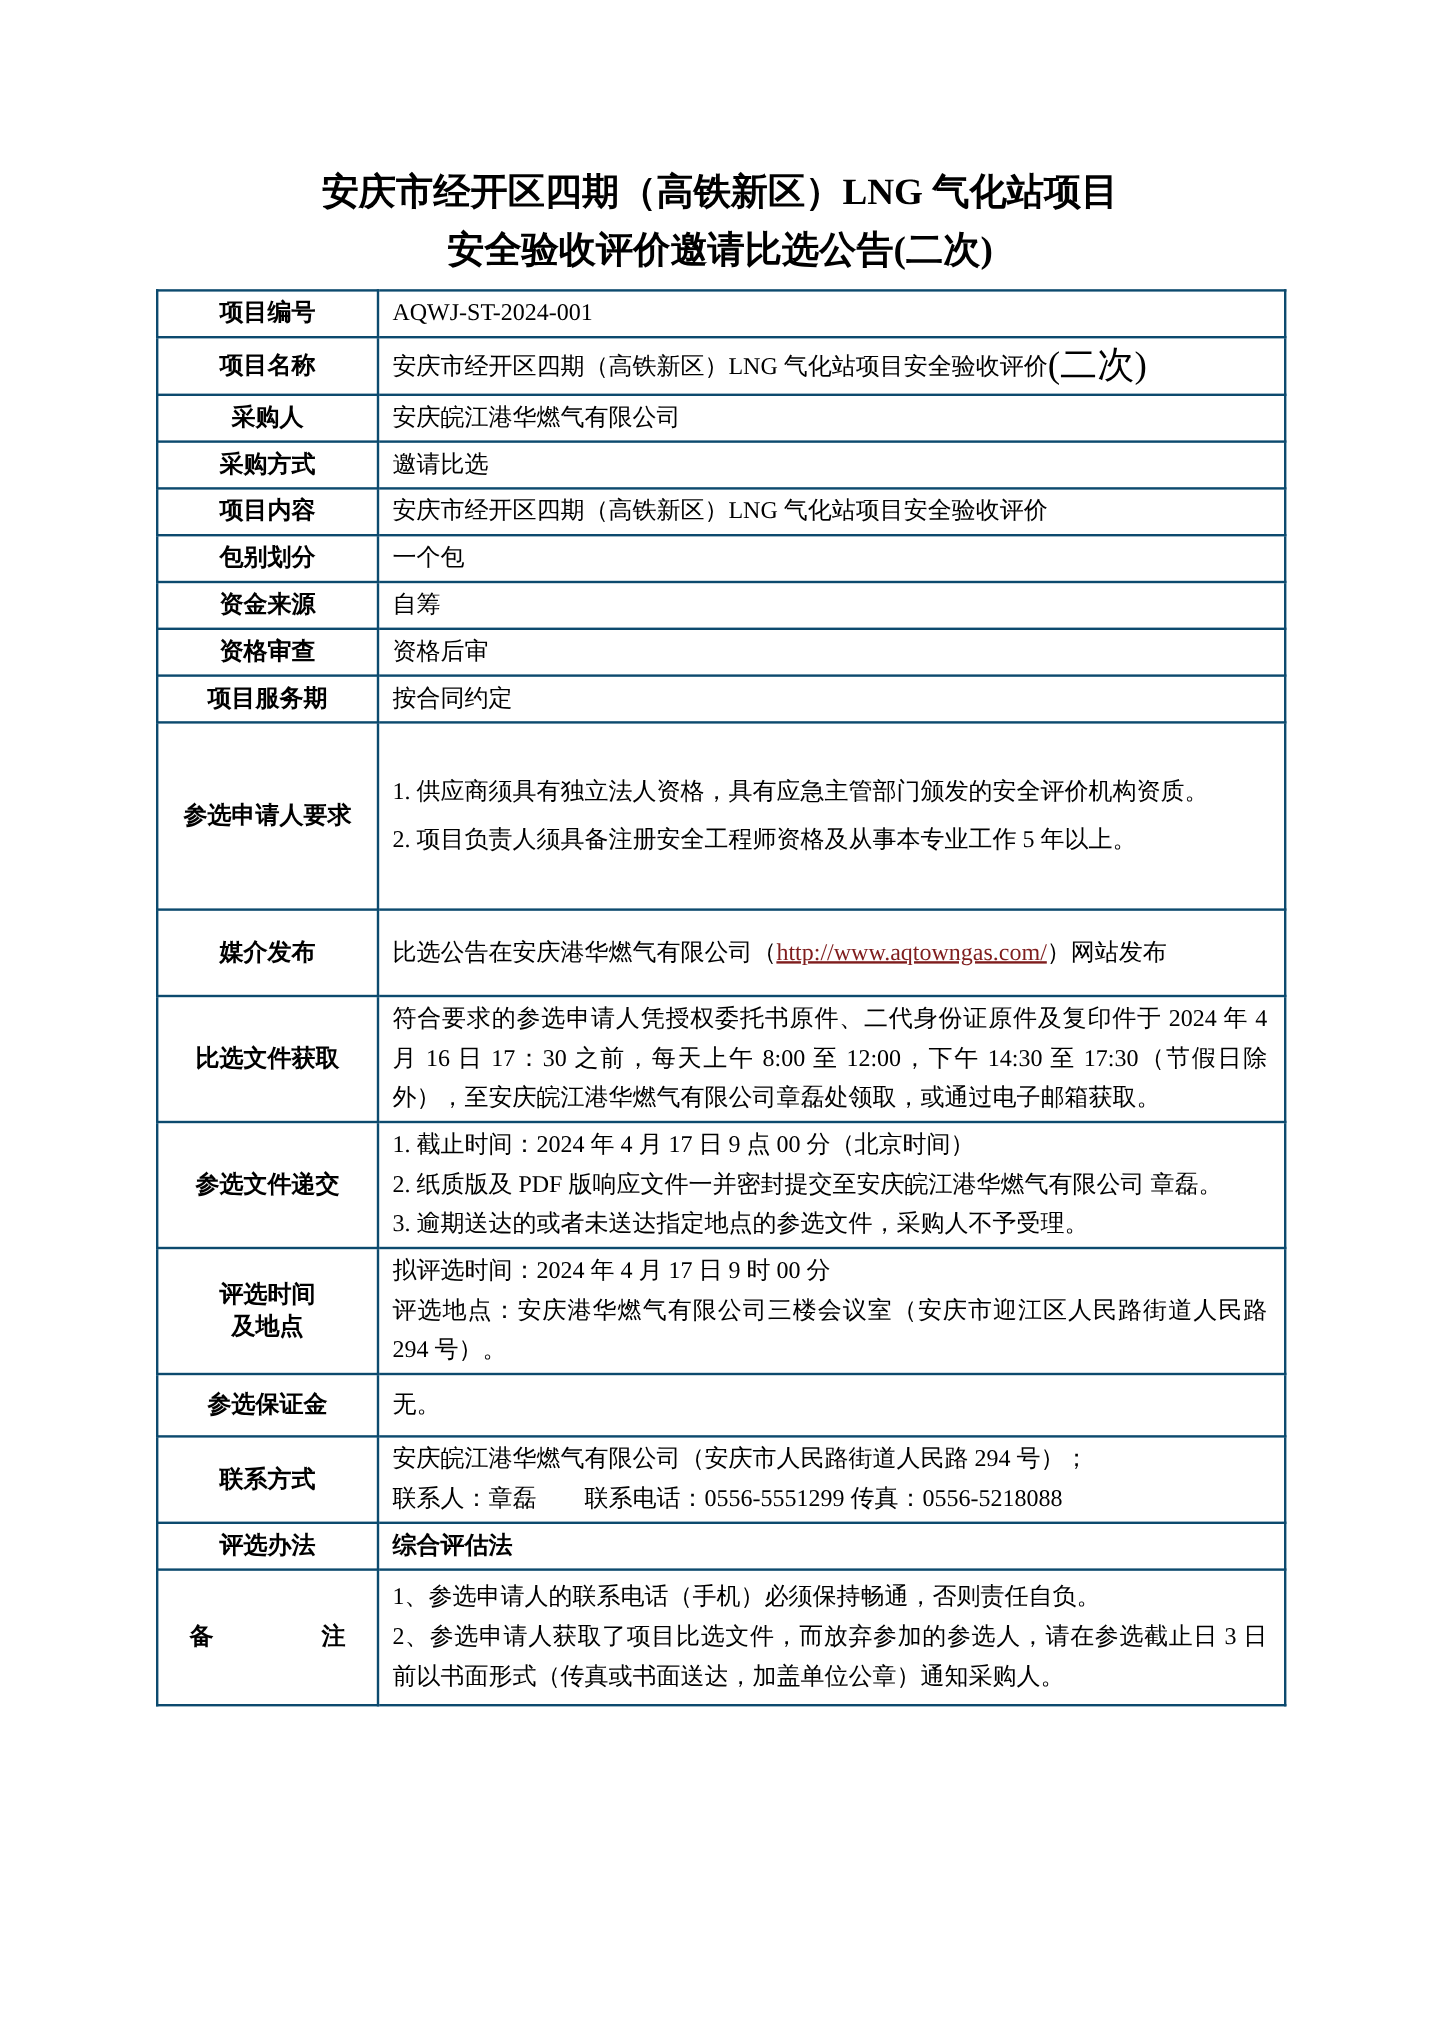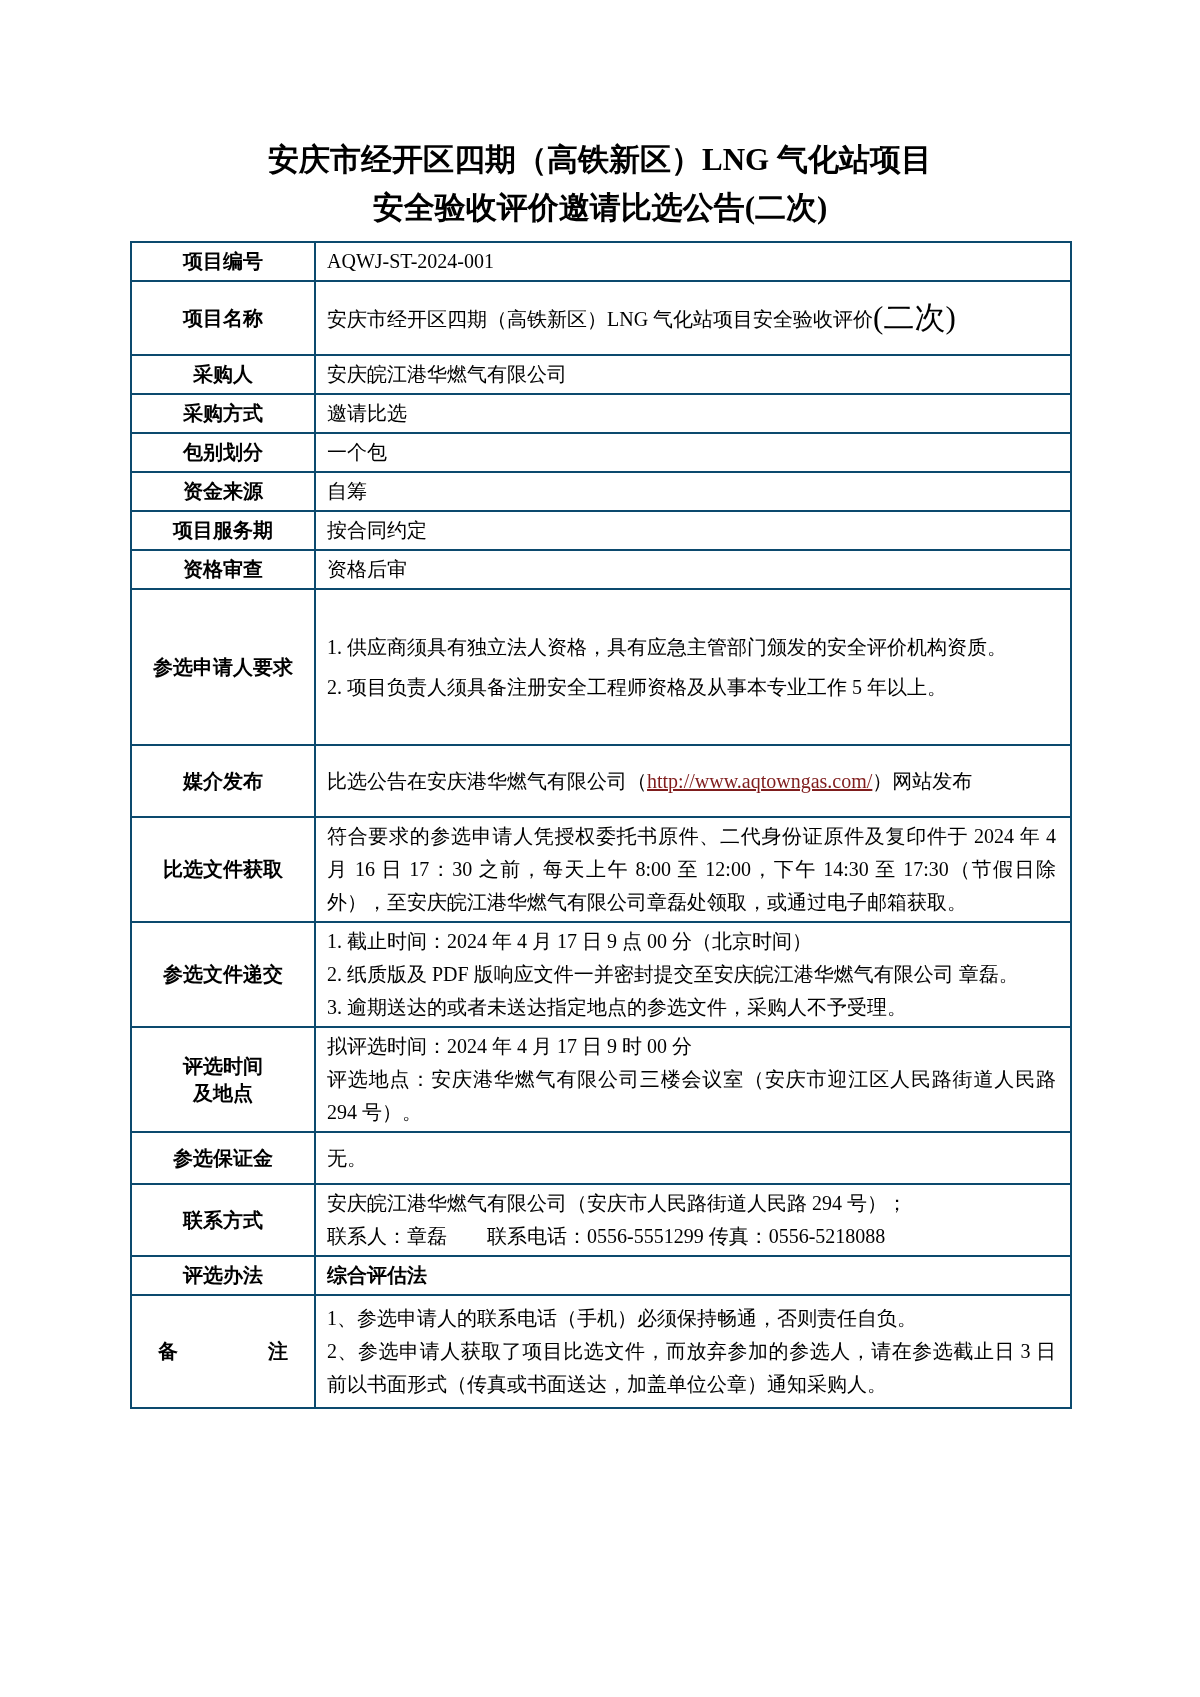--- a/index.html
+++ b/index.html
@@ -89,54 +89,58 @@
         <col class="c-label">
         <col class="c-value">
       </colgroup>
 
     <tbody>
         <tr style="height:33px;">
       <td class="lbl">项目编号</td>
       <td class="val">AQWJ-ST-2024-001</td>
     </tr>
 
-    <tr style="height:74px;">
+    <tr style="height:48px;">
       <td class="lbl">项目名称</td>
       <td class="val"><span>安庆市经开区四期（高铁新区）LNG 气化站项目安全验收评价</span><span class="big">(二次)</span></td>
     </tr>
 
     <tr style="height:35px;">
       <td class="lbl">采购人</td>
       <td class="val">安庆皖江港华燃气有限公司</td>
     </tr>
 
     <tr style="height:34px;">
       <td class="lbl">采购方式</td>
       <td class="val">邀请比选</td>
     </tr>
 
+    <tr style="height:33px;">
+      <td class="lbl">项目内容</td>
+      <td class="val">安庆市经开区四期（高铁新区）LNG 气化站项目安全验收评价</td>
+    </tr>
 
     <tr style="height:33px;">
       <td class="lbl">包别划分</td>
       <td class="val">一个包</td>
     </tr>
 
     <tr style="height:34px;">
       <td class="lbl">资金来源</td>
       <td class="val">自筹</td>
     </tr>
 
+    <tr style="height:33px;">
+      <td class="lbl">资格审查</td>
+      <td class="val">资格后审</td>
+    </tr>
+
     <tr style="height:32px;">
       <td class="lbl">项目服务期</td>
       <td class="val">按合同约定</td>
-    </tr>
-
-    <tr style="height:33px;">
-      <td class="lbl">资格审查</td>
-      <td class="val">资格后审</td>
     </tr>
 
     <tr style="height:156px;">
       <td class="lbl">参选申请人要求</td>
       <td class="val req-lines">
         <div class="line">1. 供应商须具有独立法人资格，具有应急主管部门颁发的安全评价机构资质。</div>
         <div class="line">2. 项目负责人须具备注册安全工程师资格及从事本专业工作 5 年以上。</div>
       </td>
     </tr>
 

